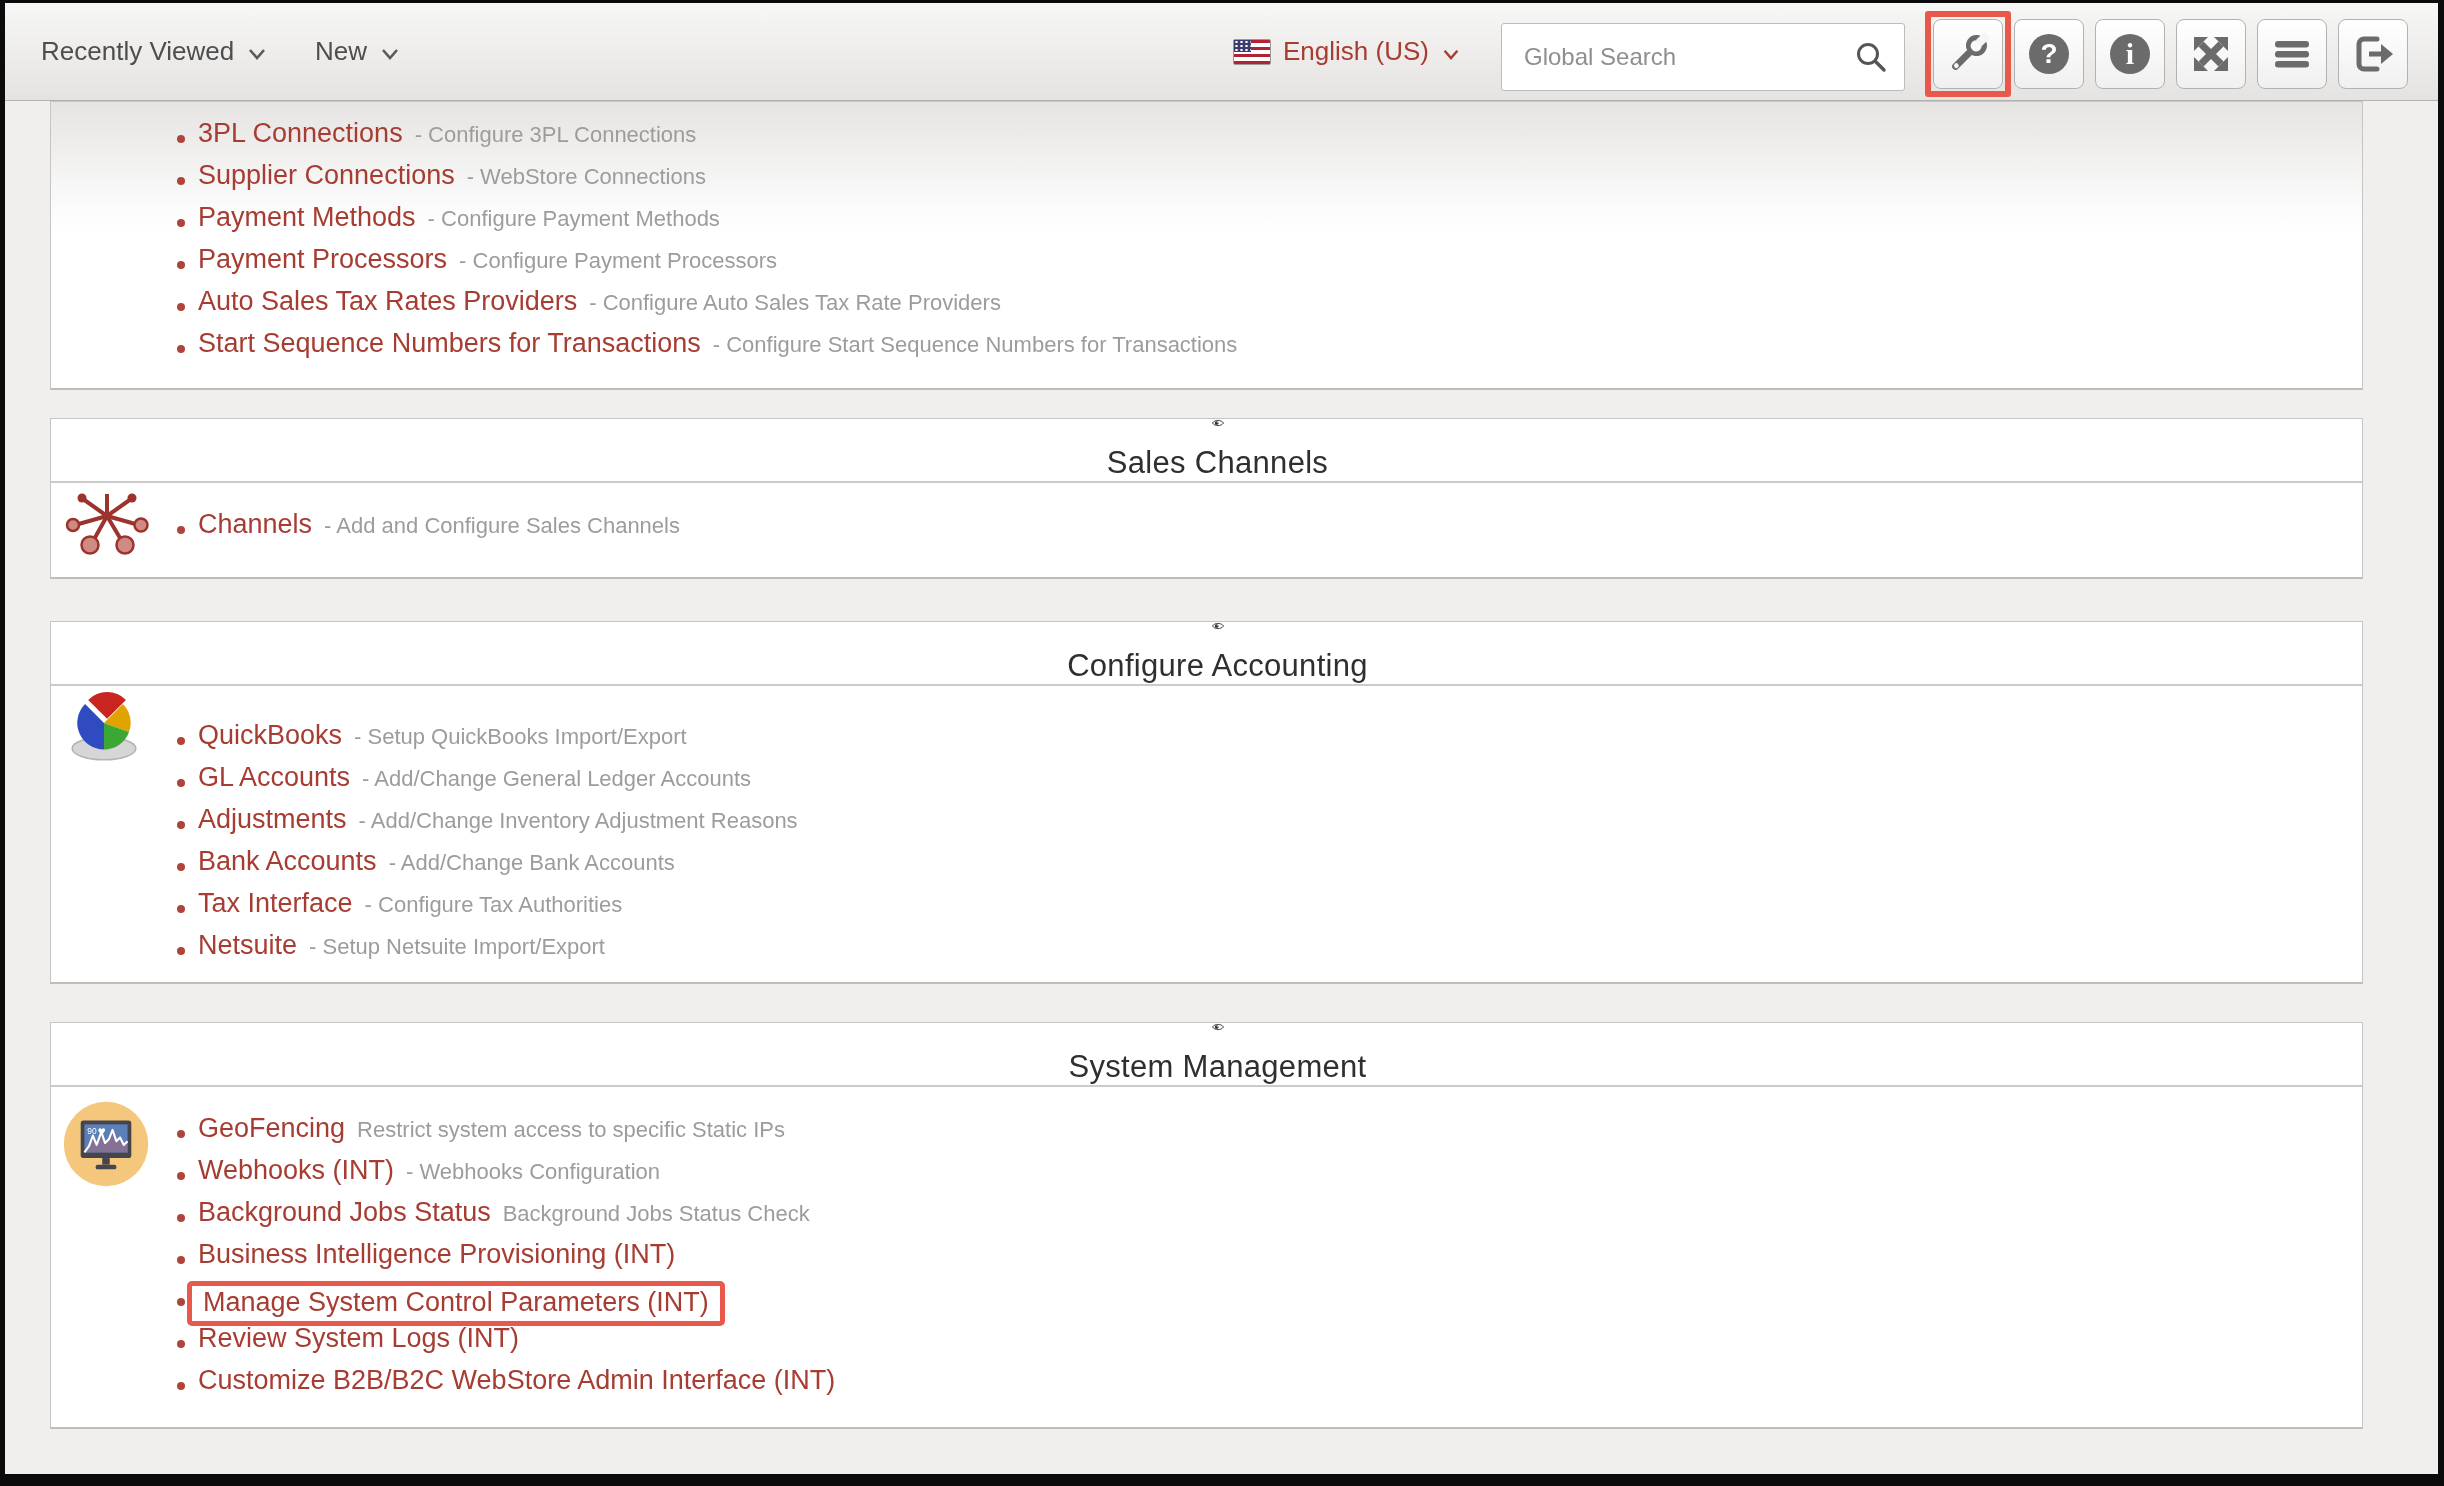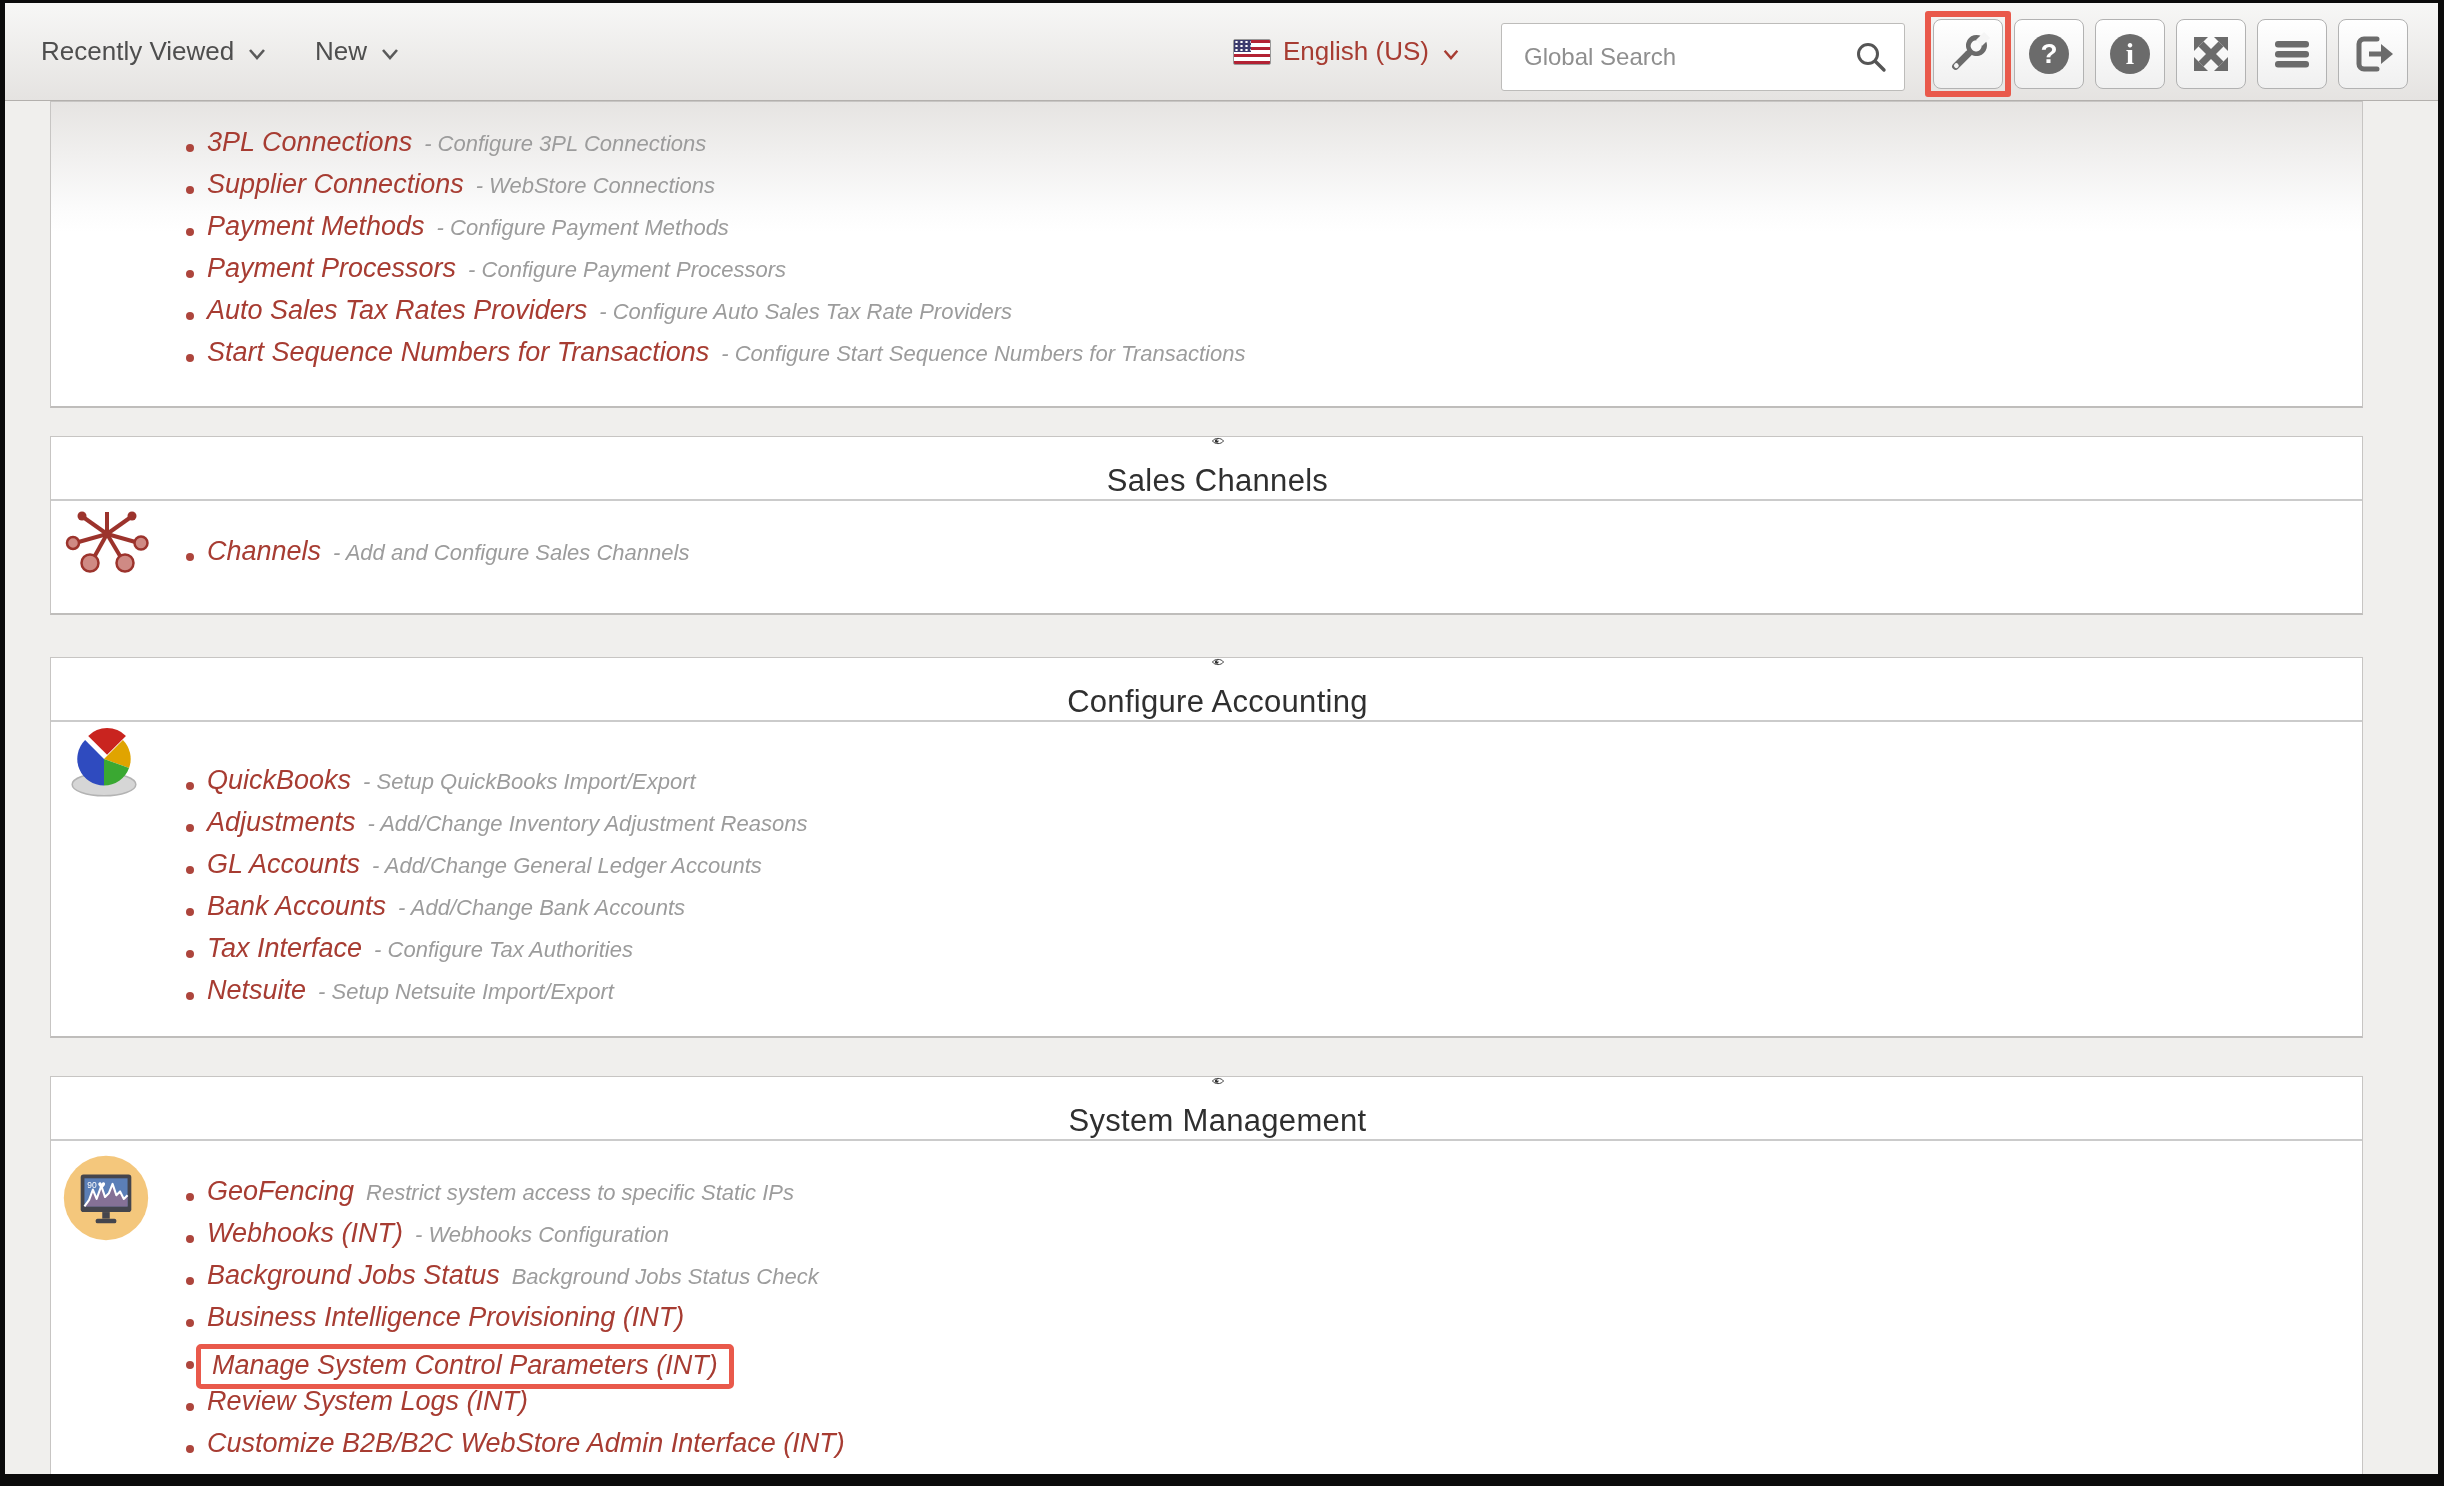--- a/index.html
+++ b/index.html
@@ -25,21 +25,21 @@
         display:flex;align-items:center;justify-content:center;position:relative;cursor:pointer;color:#6b6b6b;}
   .tb-btn.annotated::after{content:"";position:absolute;inset:-9px;border:6px solid var(--annotation,#e65548);border-radius:3px;}
 
   
   .content{padding:0 75px 0 45px;}
   .card{background:#fff;border:1px solid #c7c5c3;border-bottom:2px solid #bfbdbb;}
   .card1{background:linear-gradient(#e6e4e2 0,#fbfbfb 105px,#fff 130px);padding:8px 0 10px;}
   .card-header{height:62px;border-bottom:2px solid #cbcbcb;display:flex;align-items:center;padding-left:22px;gap:18px;flex-direction:column;}
   .card-title{font-size:31px;color:#2f2f2f;letter-spacing:.3px;}
   .card-body{position:relative;}
-  .rows{list-style:none;margin:17px;padding:0;font-style:italic;}
+  .rows{list-style:none;margin:8px;padding:0;}
   .row{height:42px;display:flex;align-items:baseline;padding-left:118px;white-space:nowrap;}
   .bullet{width:8px;height:8px;border-radius:50%;background:#ad453c;margin-right:13px;flex:none;align-self:center;}
   .link{color:var(--link,#a73c32);font-size:27px;text-decoration:none;cursor:pointer;}
   .link.ann-link{display:inline-block;border:5px solid var(--annotation,#ee695c);border-radius:5px;padding:1px 11px 3px;margin-left:-11px;}
   .desc{color:var(--desc,#9c9c9c);font-size:22px;margin-left:12px;}
   .section-icon{position:absolute;}
 
   #card-connections{margin-top:0;}
   #card-sales-channels{margin-top:28px;}
   #card-configure-accounting{margin-top:42px;}
@@ -234,27 +234,27 @@
           </svg>
           <ul class="rows">
 
           <li class="row">
                 <span class="bullet"></span>
                 <a class="link">QuickBooks</a>
                 <span class="desc">- Setup QuickBooks Import/Export</span>
               </li>
               <li class="row">
                 <span class="bullet"></span>
+                <a class="link">GL Accounts</a>
+                <span class="desc">- Add/Change General Ledger Accounts</span>
+              </li>
+              <li class="row">
+                <span class="bullet"></span>
                 <a class="link">Adjustments</a>
                 <span class="desc">- Add/Change Inventory Adjustment Reasons</span>
-              </li>
-              <li class="row">
-                <span class="bullet"></span>
-                <a class="link">GL Accounts</a>
-                <span class="desc">- Add/Change General Ledger Accounts</span>
               </li>
               <li class="row">
                 <span class="bullet"></span>
                 <a class="link">Bank Accounts</a>
                 <span class="desc">- Add/Change Bank Accounts</span>
               </li>
               <li class="row">
                 <span class="bullet"></span>
                 <a class="link">Tax Interface</a>
                 <span class="desc">- Configure Tax Authorities</span>

